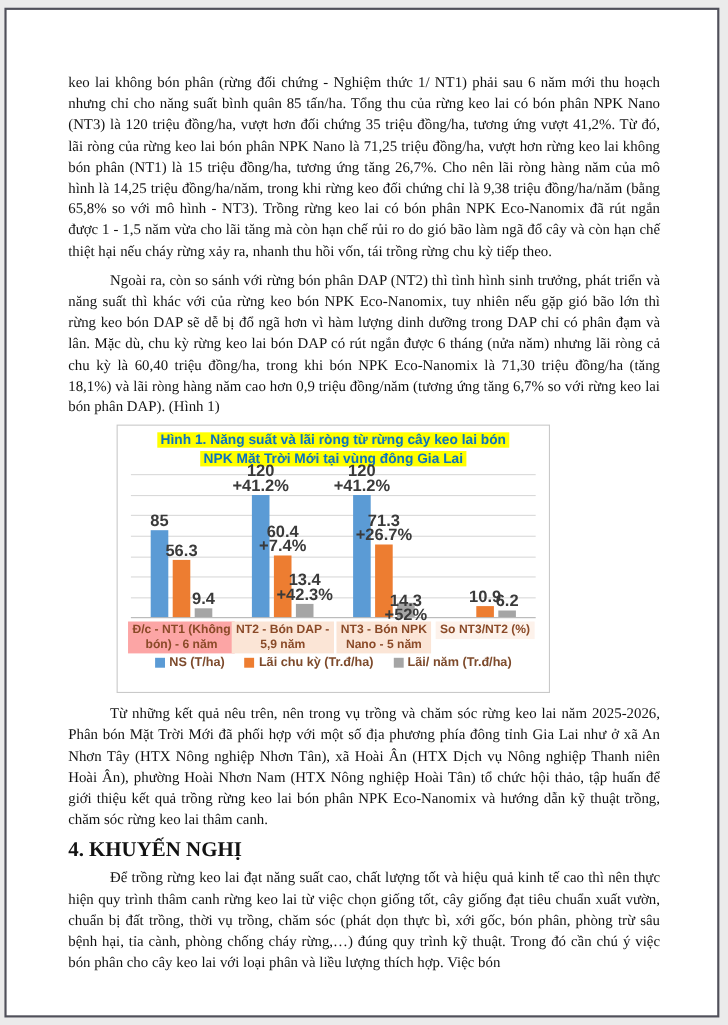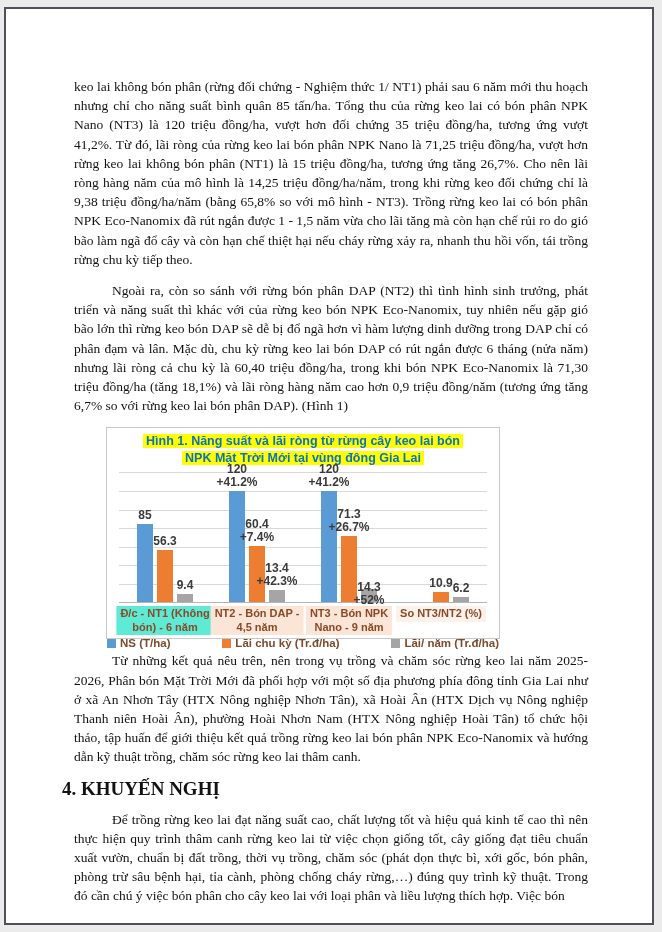--- a/index.html
+++ b/index.html
@@ -7,56 +7,56 @@
     width:662px; height:932px; position:relative;
     background:#ebebeb;
     font-family:"Liberation Serif","DejaVu Serif",serif;
   }
   .page {
     position:absolute; left:4px; top:7px; width:650px; height:918px;
     background:#ffffff; border:2px solid #50505a; box-sizing:border-box;
     padding:56px 52px 0 56px; overflow:hidden;
   }
   .para {
-    margin:12px; font-size:13.5px; line-height:19.2px; color:#121212;
+    margin:0; font-size:13.5px; line-height:19.2px; color:#121212;
     text-align:justify;
   }
   .para + .para, .para-gap { margin-top:7px; }
   .indent { text-indent:38px; }
   .section-heading {
     margin:9px 0 6px 0; font-size:19px; line-height:19px;
     font-weight:bold; color:#121212;
   }
   
   .chart-figure {
-    position:relative; margin:7px 0 9px 44px; width:394px; height:212px;
+    position:relative; margin:7px 0 9px 44px; width:394px; height:244px;
     border:1px solid #c9c9c9; box-sizing:border-box; background:#fff;
     font-family:"Liberation Sans","DejaVu Sans",sans-serif;
   }
   .chart-title {
     position:absolute; top:5px; left:0; right:0; text-align:center;
     font-weight:bold; font-size:12.5px; line-height:17px; color:#0b72c2;
   }
   .chart-title .hl { background:#ffff00; padding:0 3px; }
   .gridline { position:absolute; left:12px; width:368px; height:0; border-top:1px solid #d9d9d9; }
   .gridline.baseline { border-top:1px solid #b5b5b5; }
   .bar { position:absolute; }
   .bar-label {
     position:absolute; transform:translate(-50%,-100%);
-    font-weight:bold; font-size:12px; line-height:13px; color:#3a3a3a;
+    font-weight:bold; font-size:15px; line-height:13px; color:#3a3a3a;
     white-space:pre; text-align:center;
   }
   .cat-label {
     position:absolute; transform:translateX(-50%);
     font-weight:bold; font-size:11px; line-height:13.5px; color:#8a4a28;
     white-space:pre; text-align:center; padding:1px 4px;
   }
   .chart-legend {
     position:absolute; left:0; right:0; top:209px;
-    display:flex; justify-content:space-between; 
+    display:flex; justify-content:center; gap:18px;
     font-size:11.5px; font-weight:bold; color:#7d4a2b;
   }
   .legend-item { display:flex; align-items:center; gap:4px; }
   .legend-swatch { width:9px; height:9px; display:inline-block; }
 </style>
 </head>
 <body>
 
 <div class="page">
 
@@ -99,26 +99,26 @@
         <div class="bar" style="left: 70px; width: 16px; top: 165.271px; height: 8.72857px; background: rgb(165, 165, 165);"></div>
         <div class="bar-label" style="left: 78px; top: 163.271px;">9.4</div>
         <div class="bar" style="left: 162px; width: 16px; top: 161.557px; height: 12.4429px; background: rgb(165, 165, 165);"></div>
         <div class="bar-label" style="left: 170px; top: 159.557px;">13.4
 +42.3%</div>
         <div class="bar" style="left: 254px; width: 16px; top: 160.721px; height: 13.2786px; background: rgb(165, 165, 165);"></div>
         <div class="bar-label" style="left: 262px; top: 158.721px; margin-top: 20px;">14.3
 +52%</div>
         <div class="bar" style="left: 346px; width: 16px; top: 168.243px; height: 5.75714px; background: rgb(165, 165, 165);"></div>
         <div class="bar-label" style="left: 354px; top: 166.243px;">6.2</div>
-        <div class="cat-label" style="left: 58px; top: 178px; background: #5eead4;">Đ/c - NT1 (Không
+        <div class="cat-label" style="left: 58px; top: 178px; background: #fca5a5;">Đ/c - NT1 (Không
 bón) - 6 năm</div>
         <div class="cat-label" style="left: 150px; top: 178px; background: rgb(251, 229, 214);">NT2 - Bón DAP -
-4,5 năm</div>
+5,9 năm</div>
         <div class="cat-label" style="left: 242px; top: 178px; background: rgb(251, 229, 214);">NT3 - Bón NPK
-Nano - 9 năm</div>
+Nano - 5 năm</div>
         <div class="cat-label" style="left: 334px; top: 178px; background: rgb(253, 242, 235);">So NT3/NT2 (%)</div>
       </div>
     <div class="chart-legend" id="legend">
         <div class="legend-item">
           <span class="legend-swatch" style="background: rgb(91, 155, 213);"></span>
           <span>NS (T/ha)</span>
         </div>
         <div class="legend-item">
           <span class="legend-swatch" style="background: rgb(237, 125, 49);"></span>
           <span>Lãi chu kỳ (Tr.đ/ha)</span>

